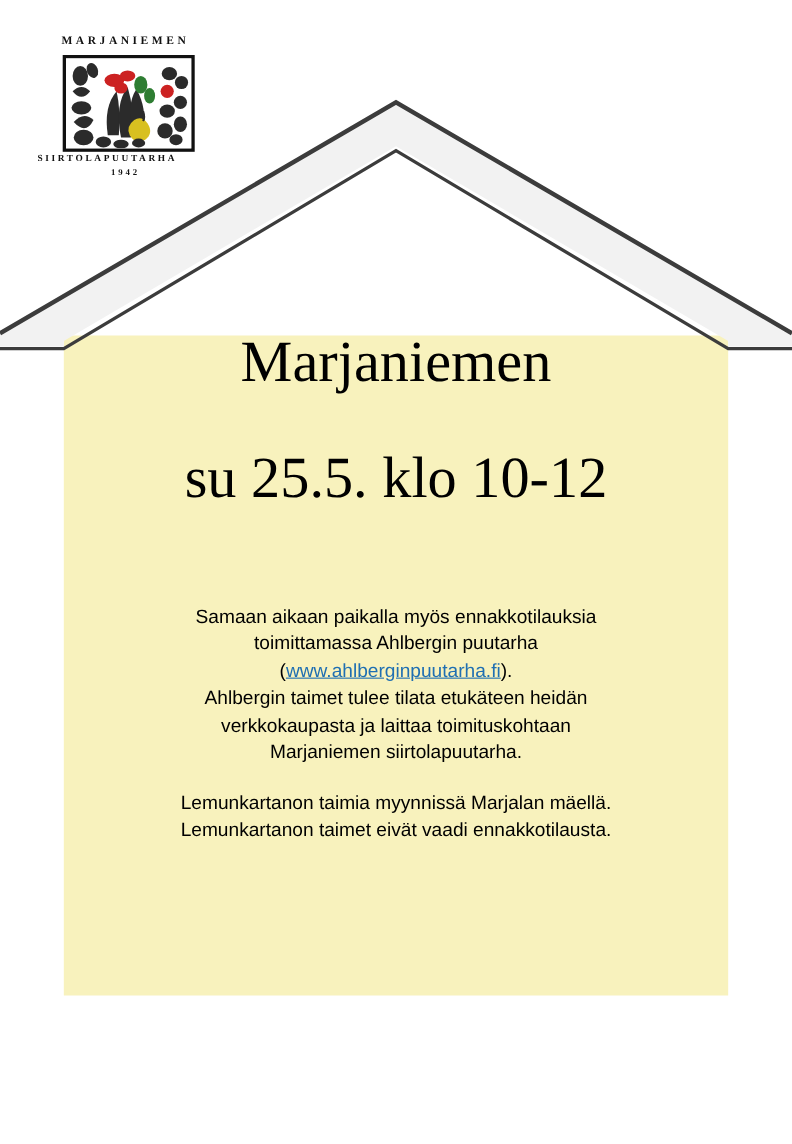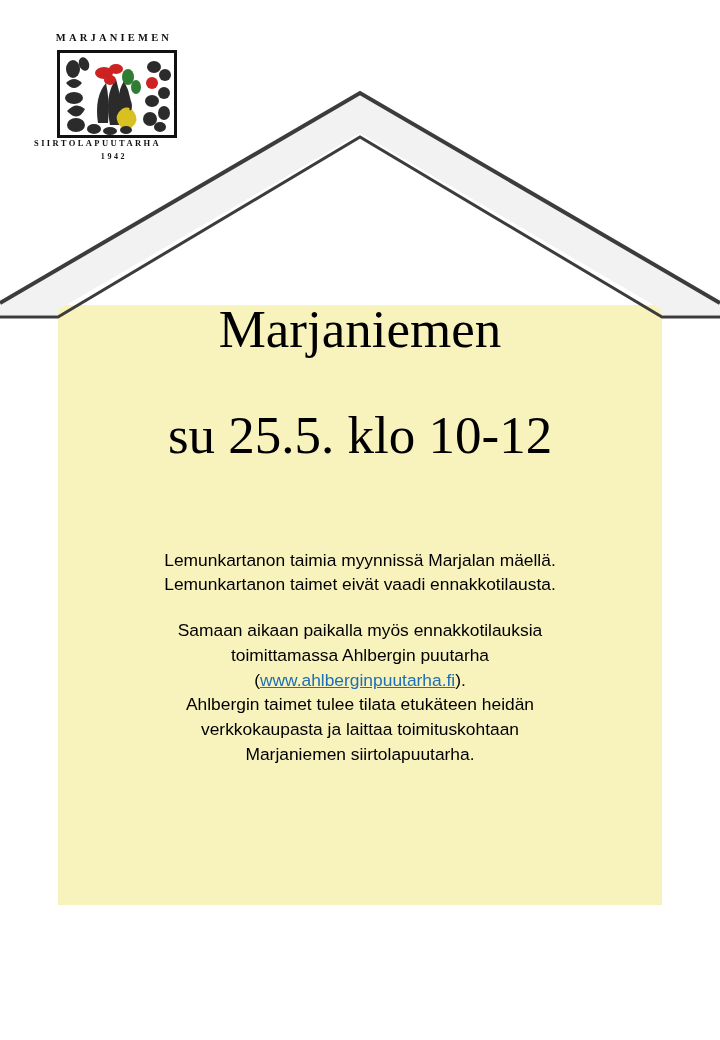--- a/index.html
+++ b/index.html
@@ -190,27 +190,27 @@
   </div>
 
   <div class="content">
     <h1 class="title">
       <span>Marjaniemen</span>
       <span class="line2">su 25.5. klo 10-12</span>
     </h1>
 
     <div class="body-text">
       <p class="para">
-        <span>Lemunkartanon taimia myynnissä Marjalan mäellä.</span><br>
-        <span>Lemunkartanon taimet eivät vaadi ennakkotilausta.</span>
-      </p>
-      <p class="para">
         <span>Samaan aikaan paikalla myös ennakkotilauksia</span><br>
         <span>toimittamassa Ahlbergin puutarha</span><br>
         <span>(</span><a class="link" href="#">www.ahlberginpuutarha.fi</a><span>).</span><br>
         <span>Ahlbergin taimet tulee tilata etukäteen heidän</span><br>
         <span>verkkokaupasta ja laittaa toimituskohtaan</span><br>
         <span>Marjaniemen siirtolapuutarha.</span>
       </p>
+      <p class="para">
+        <span>Lemunkartanon taimia myynnissä Marjalan mäellä.</span><br>
+        <span>Lemunkartanon taimet eivät vaadi ennakkotilausta.</span>
+      </p>
     </div>
   </div>
 
 </div>
 
 </body></html>

